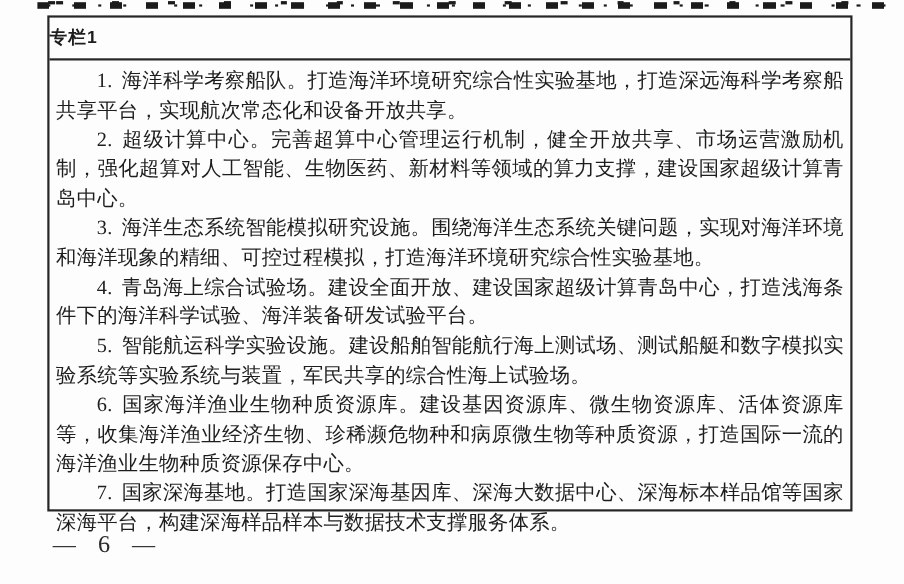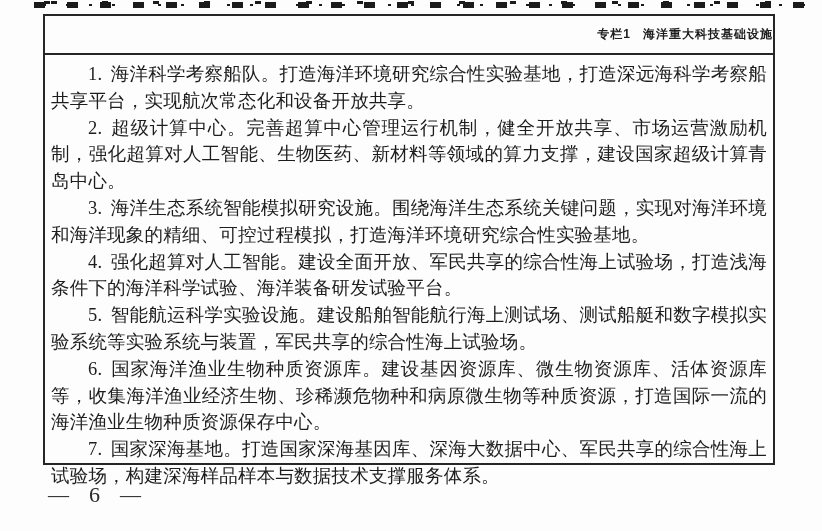--- a/index.html
+++ b/index.html
@@ -26,24 +26,24 @@
 
   .infobox{
     position:absolute;left:43px;top:14px;width:732px;height:451px;
     border:2px solid #262626;
     box-sizing:border-box;
     background:#fdfdfd;
   }
   .infobox-header{
     height:37px;
     border-bottom:2px solid #262626;
-    display:flex;align-items:center;justify-content:flex-end;
+    display:flex;align-items:center;justify-content:space-between;
     font-family:"Liberation Sans","DejaVu Sans",sans-serif;
     font-weight:bold;
-    font-size:12px;
+    font-size:16px;
     letter-spacing:1px;
   }
   .infobox-header .prefix{margin-right:1em;}
   .infobox-body{
     padding:6px 6px 6px 6px;
   }
   .item{
     margin:0;
     text-indent:2em;
     text-align:justify;
@@ -63,30 +63,29 @@
   .page-footer .num{margin:0 20px;font-size:22px;}
 </style>
 </head>
 <body>
 
 <div class="clipped-line"></div>
 
 <div class="infobox">
   <div class="infobox-header">
     <span class="prefix">专栏1</span>
-    <span class="title">海洋重大科技基础设施</span>
   </div>
   <div class="infobox-body">
     <p class="item"><span class="no">1.</span><span>海洋科学考察船队。打造海洋环境研究综合性实验基地，打造深远海科学考察船共享平台，实现航次常态化和设备开放共享。</span></p>
     <p class="item"><span class="no">2.</span><span>超级计算中心。完善超算中心管理运行机制，健全开放共享、市场运营激励机制，强化超算对人工智能、生物医药、新材料等领域的算力支撑，建设国家超级计算青岛中心。</span></p>
     <p class="item"><span class="no">3.</span><span>海洋生态系统智能模拟研究设施。围绕海洋生态系统关键问题，实现对海洋环境和海洋现象的精细、可控过程模拟，打造海洋环境研究综合性实验基地。</span></p>
-    <p class="item"><span class="no">4.</span><span>强化超算对人工智能。建设全面开放、军民共享的综合性海上试验场，打造浅海条件下的海洋科学试验、海洋装备研发试验平台。</span></p>
+    <p class="item"><span class="no">4.</span><span>青岛海上综合试验场。建设全面开放、建设国家超级计算青岛中心，打造浅海条件下的海洋科学试验、海洋装备研发试验平台。</span></p>
     <p class="item"><span class="no">5.</span><span>智能航运科学实验设施。建设船舶智能航行海上测试场、测试船艇和数字模拟实验系统等实验系统与装置，军民共享的综合性海上试验场。</span></p>
     <p class="item"><span class="no">6.</span><span>国家海洋渔业生物种质资源库。建设基因资源库、微生物资源库、活体资源库等，收集海洋渔业经济生物、珍稀濒危物种和病原微生物等种质资源，打造国际一流的海洋渔业生物种质资源保存中心。</span></p>
-    <p class="item"><span class="no">7.</span><span>国家深海基地。打造国家深海基因库、深海大数据中心、军民共享的综合性海上试验场，构建深海样品样本与数据技术支撑服务体系。</span></p>
+    <p class="item"><span class="no">7.</span><span>国家深海基地。打造国家深海基因库、深海大数据中心、深海标本样品馆等国家深海平台，构建深海样品样本与数据技术支撑服务体系。</span></p>
   </div>
 </div>
 
 <div class="page-footer">
   <span class="dash">—</span>
   <span class="num">6</span>
   <span class="dash">—</span>
 </div>
 
 </body></html>

